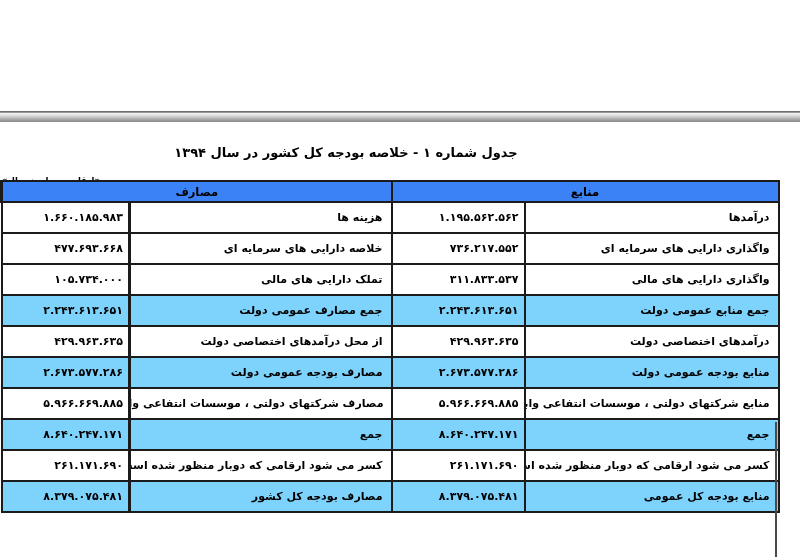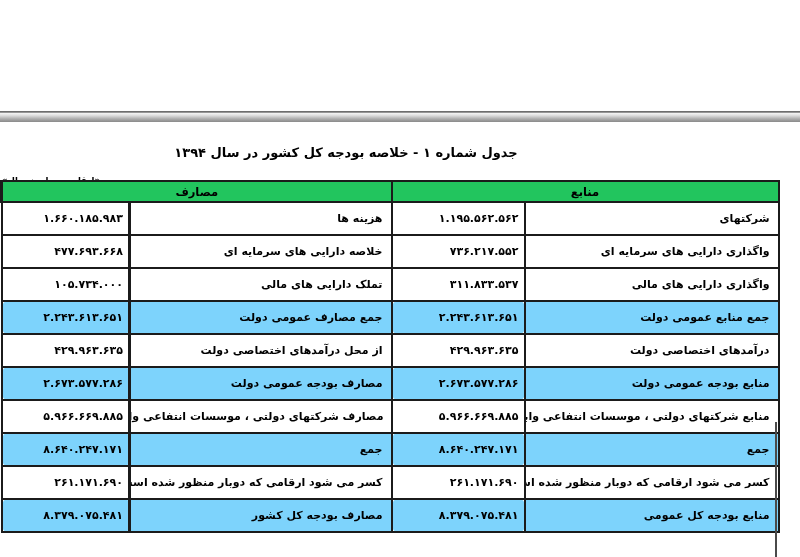--- a/index.html
+++ b/index.html
@@ -30,27 +30,27 @@
     position: absolute; top: 180px; left: 0;
     width: 777px; table-layout: fixed;
     border-collapse: collapse; direction: rtl;
     font-size: 11px; font-weight: bold;
   }
   .budget-table th, .budget-table td {
     border: 2px solid #1b1b1b;
     overflow: hidden; white-space: nowrap;
   }
   .budget-table th {
-    height: 21px; background: #22c55e;
+    height: 21px; background: #3b82f6;
     text-align: center; font-size: 11.5px;
   }
   .budget-table td { height: 20px; background: #ffffff; }
   .budget-table tr.shaded td { background: #7dd3fc; }
   .budget-table td.label { text-align: right; padding: 8px 8px; }
-  .budget-table td.value { text-align: left; direction: ltr; padding: 9px 5px; text-align: right; border-radius: 6px; }
+  .budget-table td.value { text-align: left; direction: ltr; padding: 0 5px; text-align: right; }
   
   .budget-table td.mid-sep, .budget-table th.mid-sep { border-left-width: 3px; }
 
   .page-right-border {
     position: absolute; left: 775px; top: 422px;
     width: 2px; height: 135px; background: #4a4a4a;
   }
 </style>
 </head>
 <body>
@@ -70,21 +70,21 @@
   </colgroup>
   <thead>
     <tr>
       <th colspan="2">منابع</th>
       <th colspan="2" class="mid-sep">مصارف</th>
     </tr>
   </thead>
   <tbody>
 
       <tr>
-        <td class="label">شرکتهای</td>
+        <td class="label">درآمدها</td>
         <td class="value">۱.۱۹۵.۵۶۲.۵۶۲</td>
         <td class="label mid-sep">هزینه ها</td>
         <td class="value">۱.۶۶۰.۱۸۵.۹۸۳</td>
       </tr>
 
       <tr>
         <td class="label">واگذاری دارایی های سرمایه ای</td>
         <td class="value">۷۳۶.۲۱۷.۵۵۲</td>
         <td class="label mid-sep">خلاصه دارایی های سرمایه ای</td>
         <td class="value">۴۷۷.۶۹۳.۶۶۸</td>

